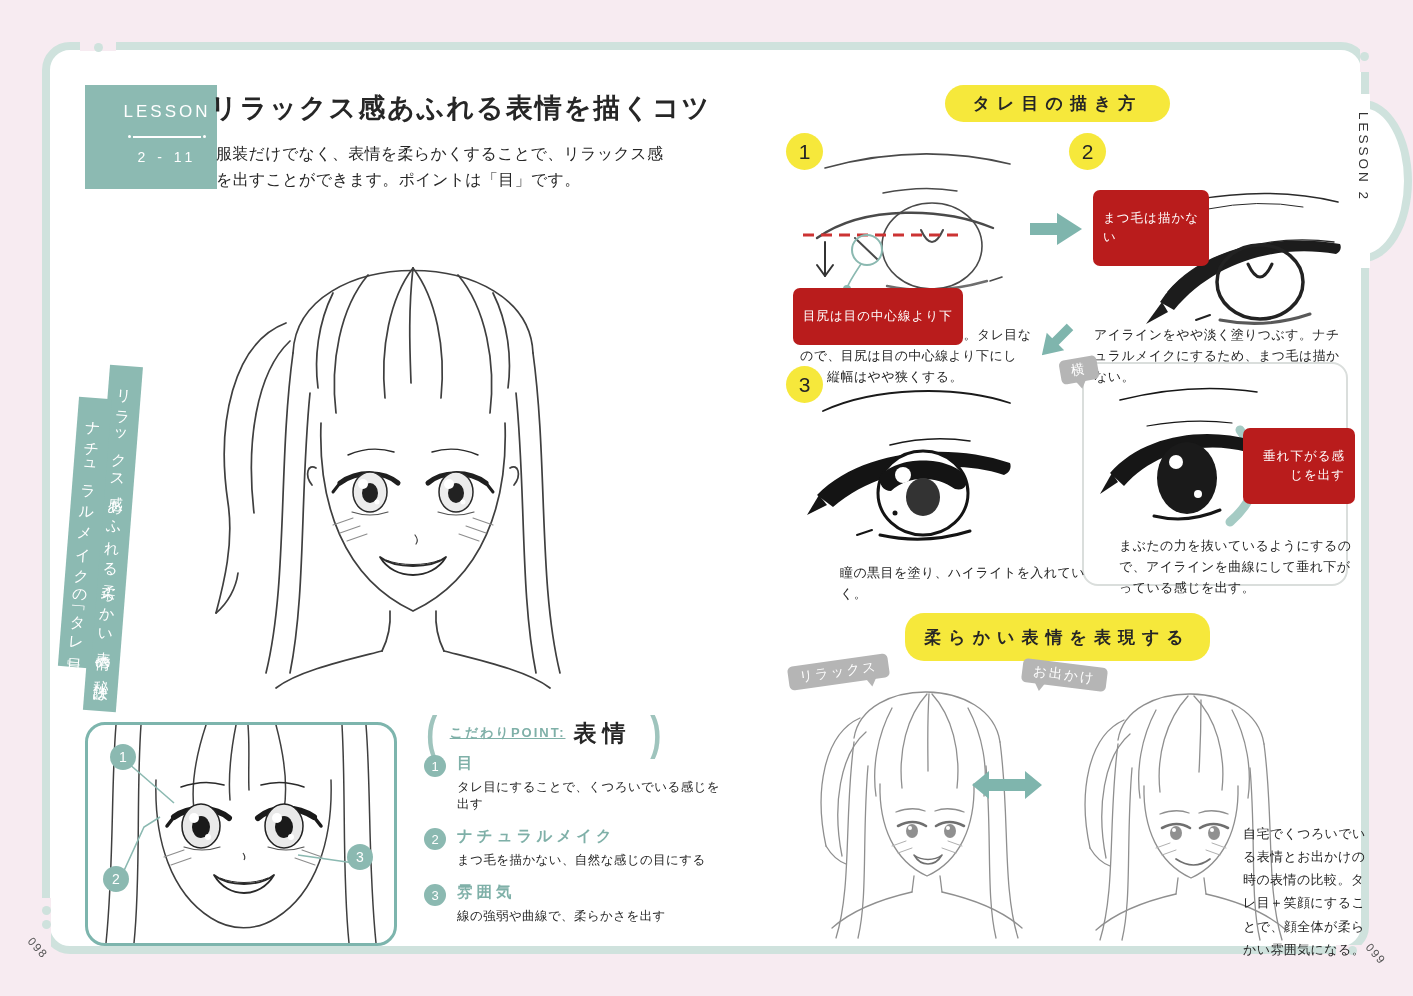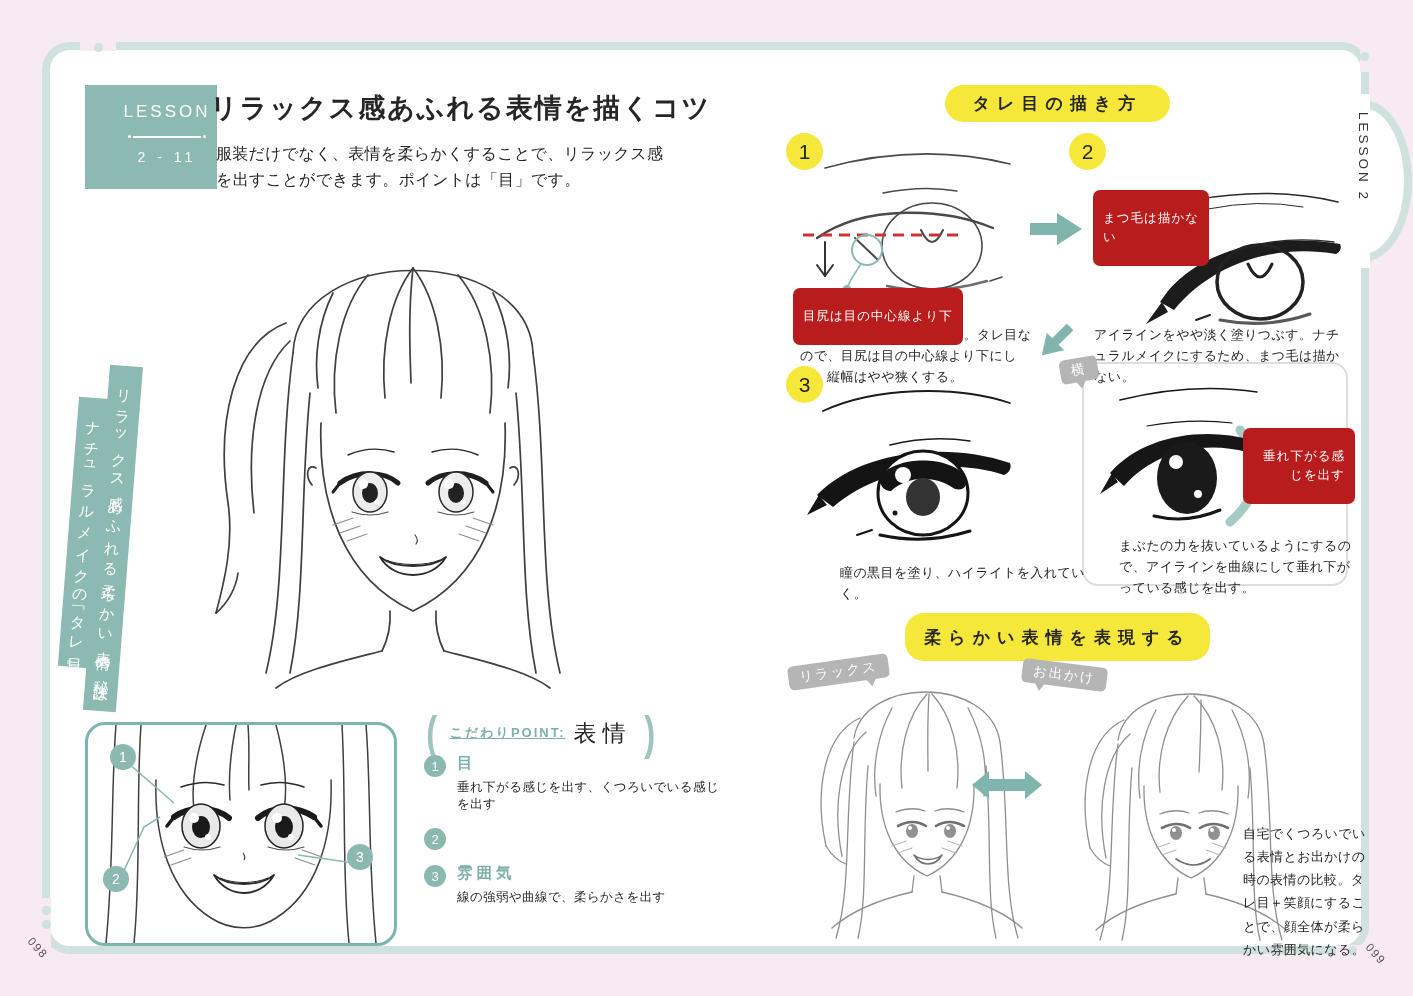--- a/index.html
+++ b/index.html
@@ -38,21 +38,21 @@
   #vbanner-1{left:110px;top:366px;transform:rotate(4.5deg);transform-origin:top center;}
   #vbanner-2{left:79px;top:398px;transform:rotate(4.5deg);transform-origin:top center;}
   .closeup-box{left:85px;top:722px;width:312px;height:224px;border:3px solid #7db5ad;
     border-radius:20px;background:#fff;box-sizing:border-box;overflow:hidden;z-index:10;}
   .marker{width:26px;height:26px;border-radius:50%;background:#8bb9b1;color:#fff;
     font-size:14px;display:flex;align-items:center;justify-content:center;z-index:12;}
   #marker-1{left:110px;top:744px;} #marker-2{left:103px;top:866px;} #marker-3{left:347px;top:844px;}
   .point-head{left:424px;top:712px;display:flex;align-items:center;z-index:10;}
   .paren{color:#9fc4bd;font-size:47px;font-weight:bold;line-height:0.9;transform:scaleX(0.7);}
   .point-label{color:#7fb0a8;font-size:13px;font-weight:bold;letter-spacing:2px;margin:0 4px 0 10px;text-decoration:underline;}
-  .point-title{font-size:23px;font-weight:normal;letter-spacing:6px;margin:0 10px 0 4px;}
+  .point-title{font-size:23px;font-weight:bold;letter-spacing:6px;margin:0 16px 0 4px;}
   .point-items{left:424px;top:753px;width:300px;z-index:10;}
   .pi{display:flex;gap:11px;margin-bottom:13px;}
   .pi-num{width:22px;height:22px;border-radius:50%;background:#8bb9b1;color:#fff;font-size:13px;
     display:flex;align-items:center;justify-content:center;flex:none;margin-top:2px;}
   .pi-title{color:#7fb0a8;font-size:15.5px;font-weight:bold;letter-spacing:4px;}
   .pi-desc{font-size:12.5px;margin-top:5px;letter-spacing:0.4px;}
   
   .pill{background:#f6e83b;border-radius:19px;display:flex;align-items:center;justify-content:center;
     font-weight:bold;letter-spacing:7px;font-size:17px;z-index:10;}
   #banner-howto{left:945px;top:85px;width:225px;height:37px;}
@@ -236,25 +236,29 @@
   <span class="paren">(</span>
   <span class="point-label">こだわりPOINT:</span>
   <span class="point-title">表情</span>
   <span class="paren">)</span>
 </div>
 <div class="abs point-items">
   <div class="pi">
     <div class="pi-num">1</div>
     <div class="pi-body">
       <div class="pi-title">目</div>
-      <div class="pi-desc">垂れ下がる感じを出す、くつろいでいる感じを出す</div>
+      <div class="pi-desc">タレ目にすることで、くつろいでいる感じを出す</div>
     </div>
   </div>
   <div class="pi">
     <div class="pi-num">2</div>
+    <div class="pi-body">
+      <div class="pi-title">ナチュラルメイク</div>
+      <div class="pi-desc">まつ毛を描かない、自然な感じの目にする</div>
+    </div>
   </div>
   <div class="pi">
     <div class="pi-num">3</div>
     <div class="pi-body">
       <div class="pi-title">雰囲気</div>
       <div class="pi-desc">線の強弱や曲線で、柔らかさを出す</div>
     </div>
   </div>
 </div>
 

